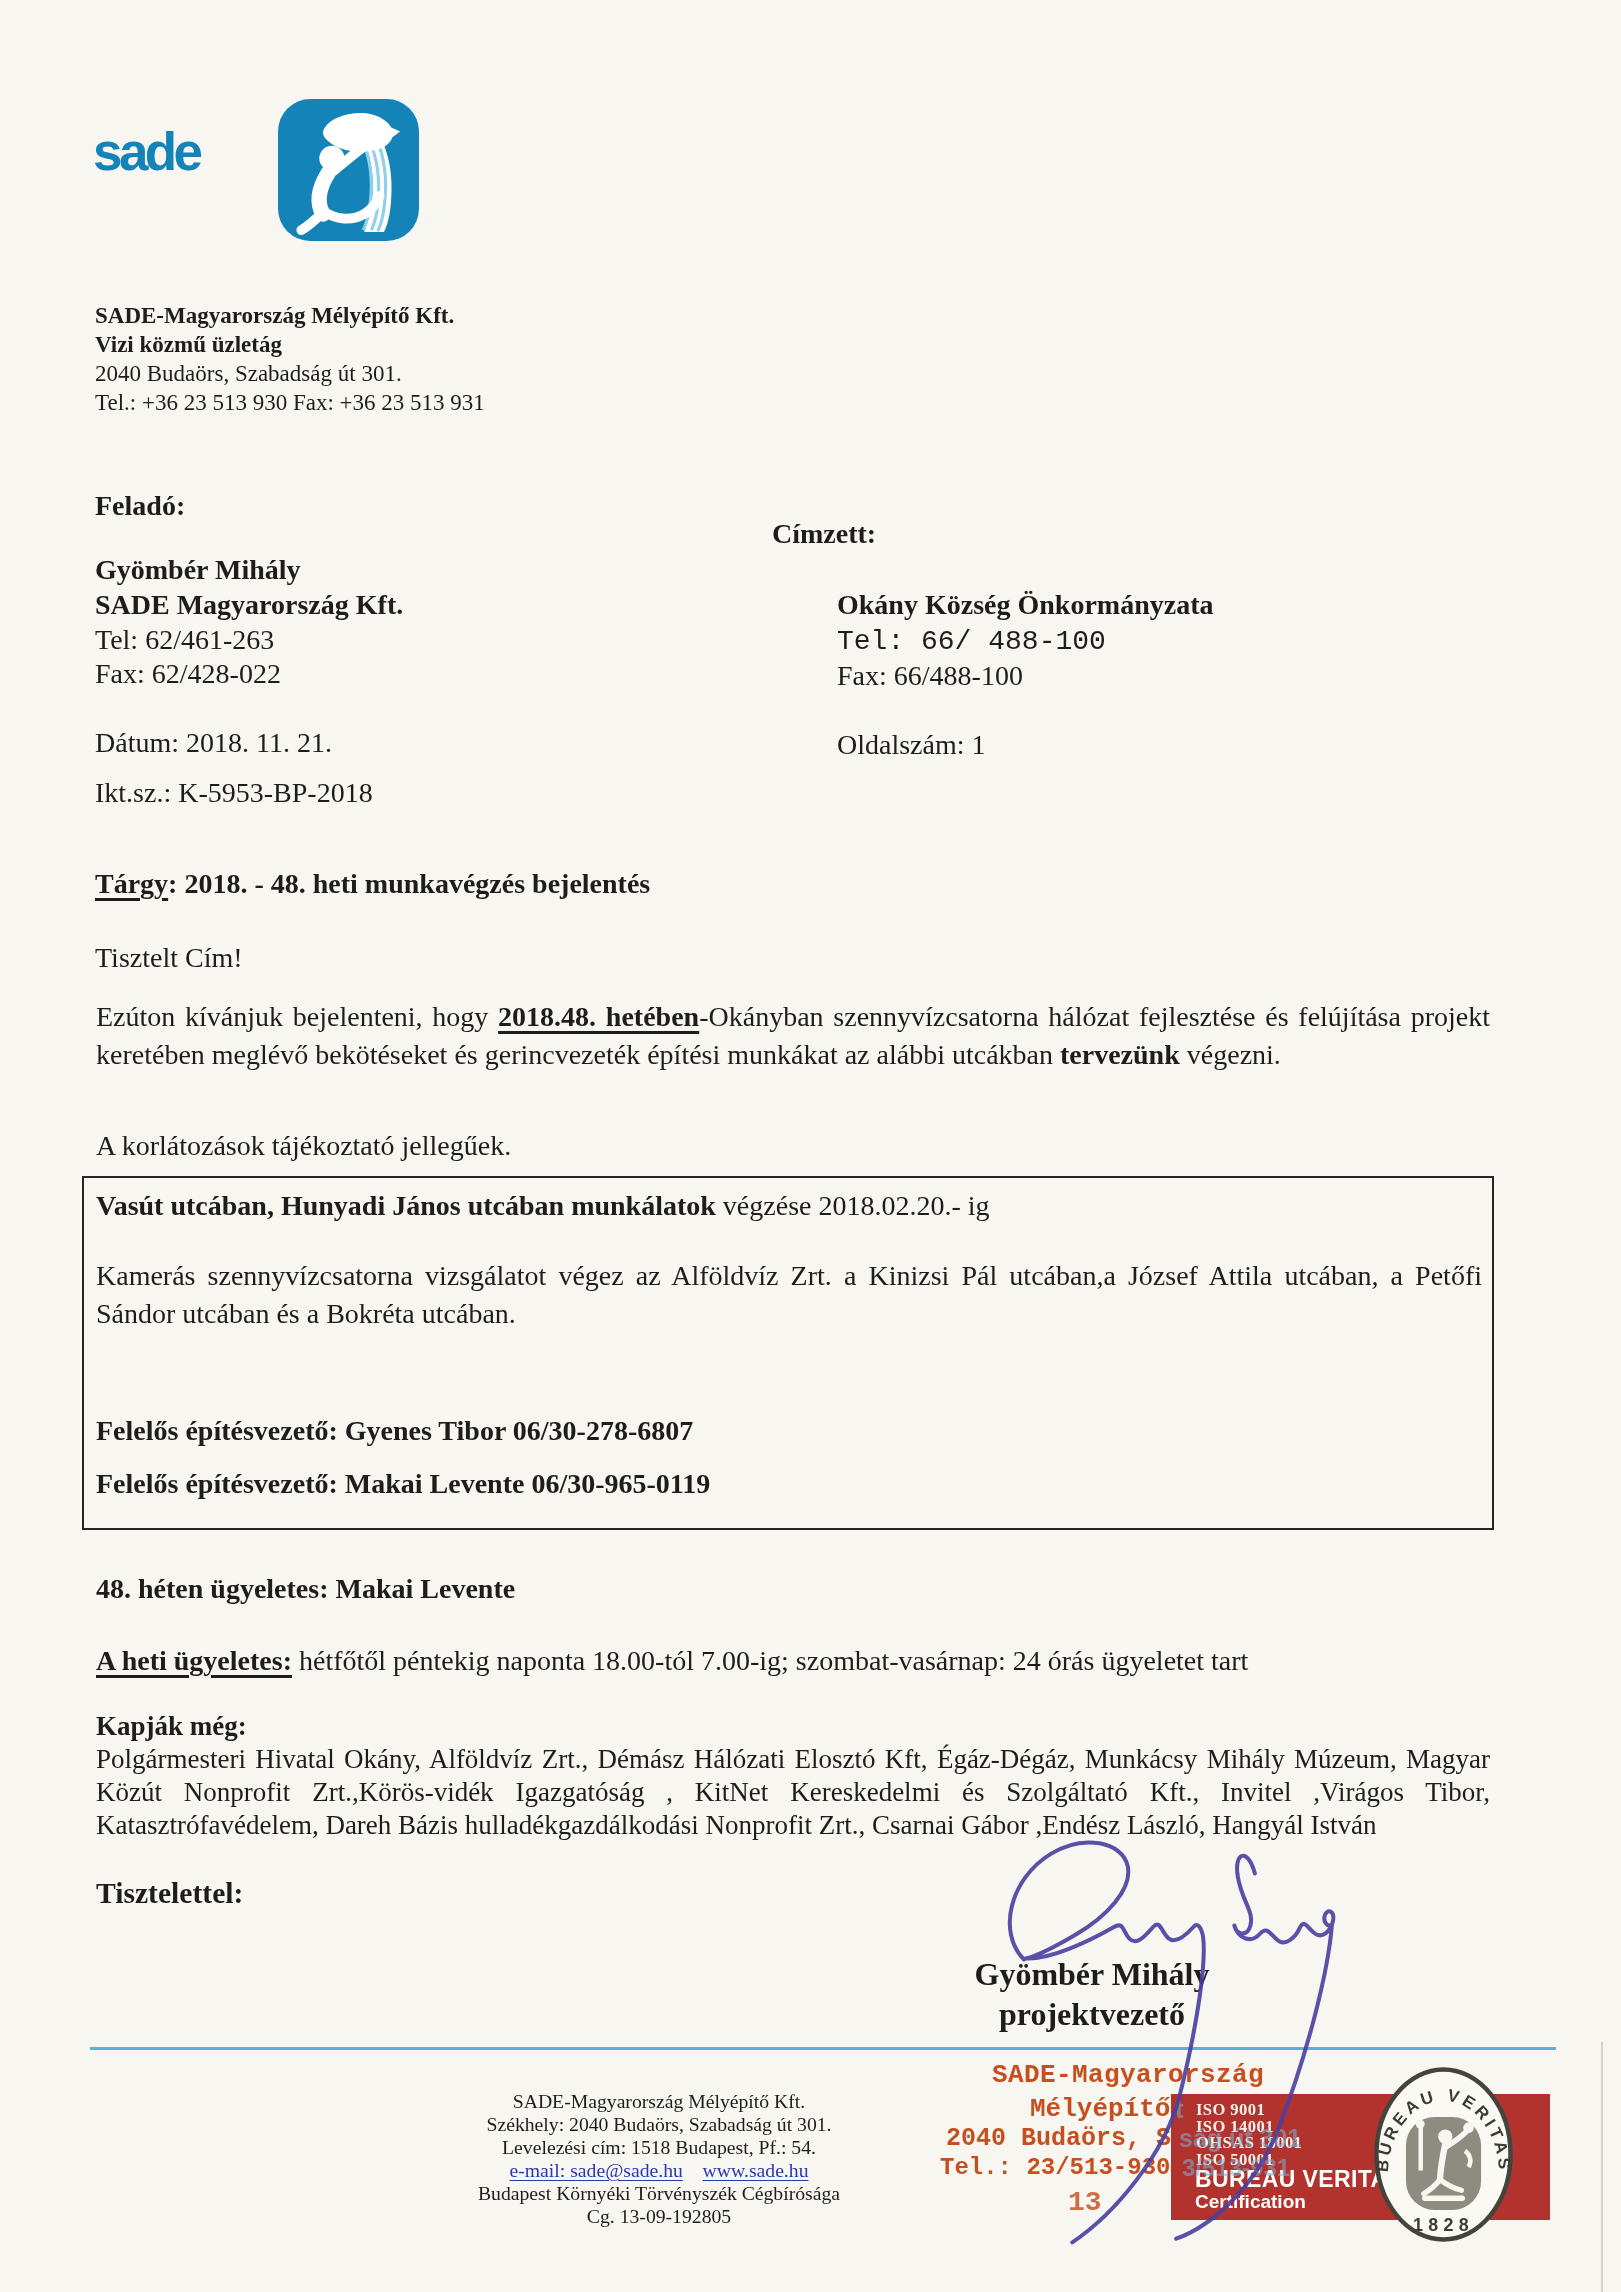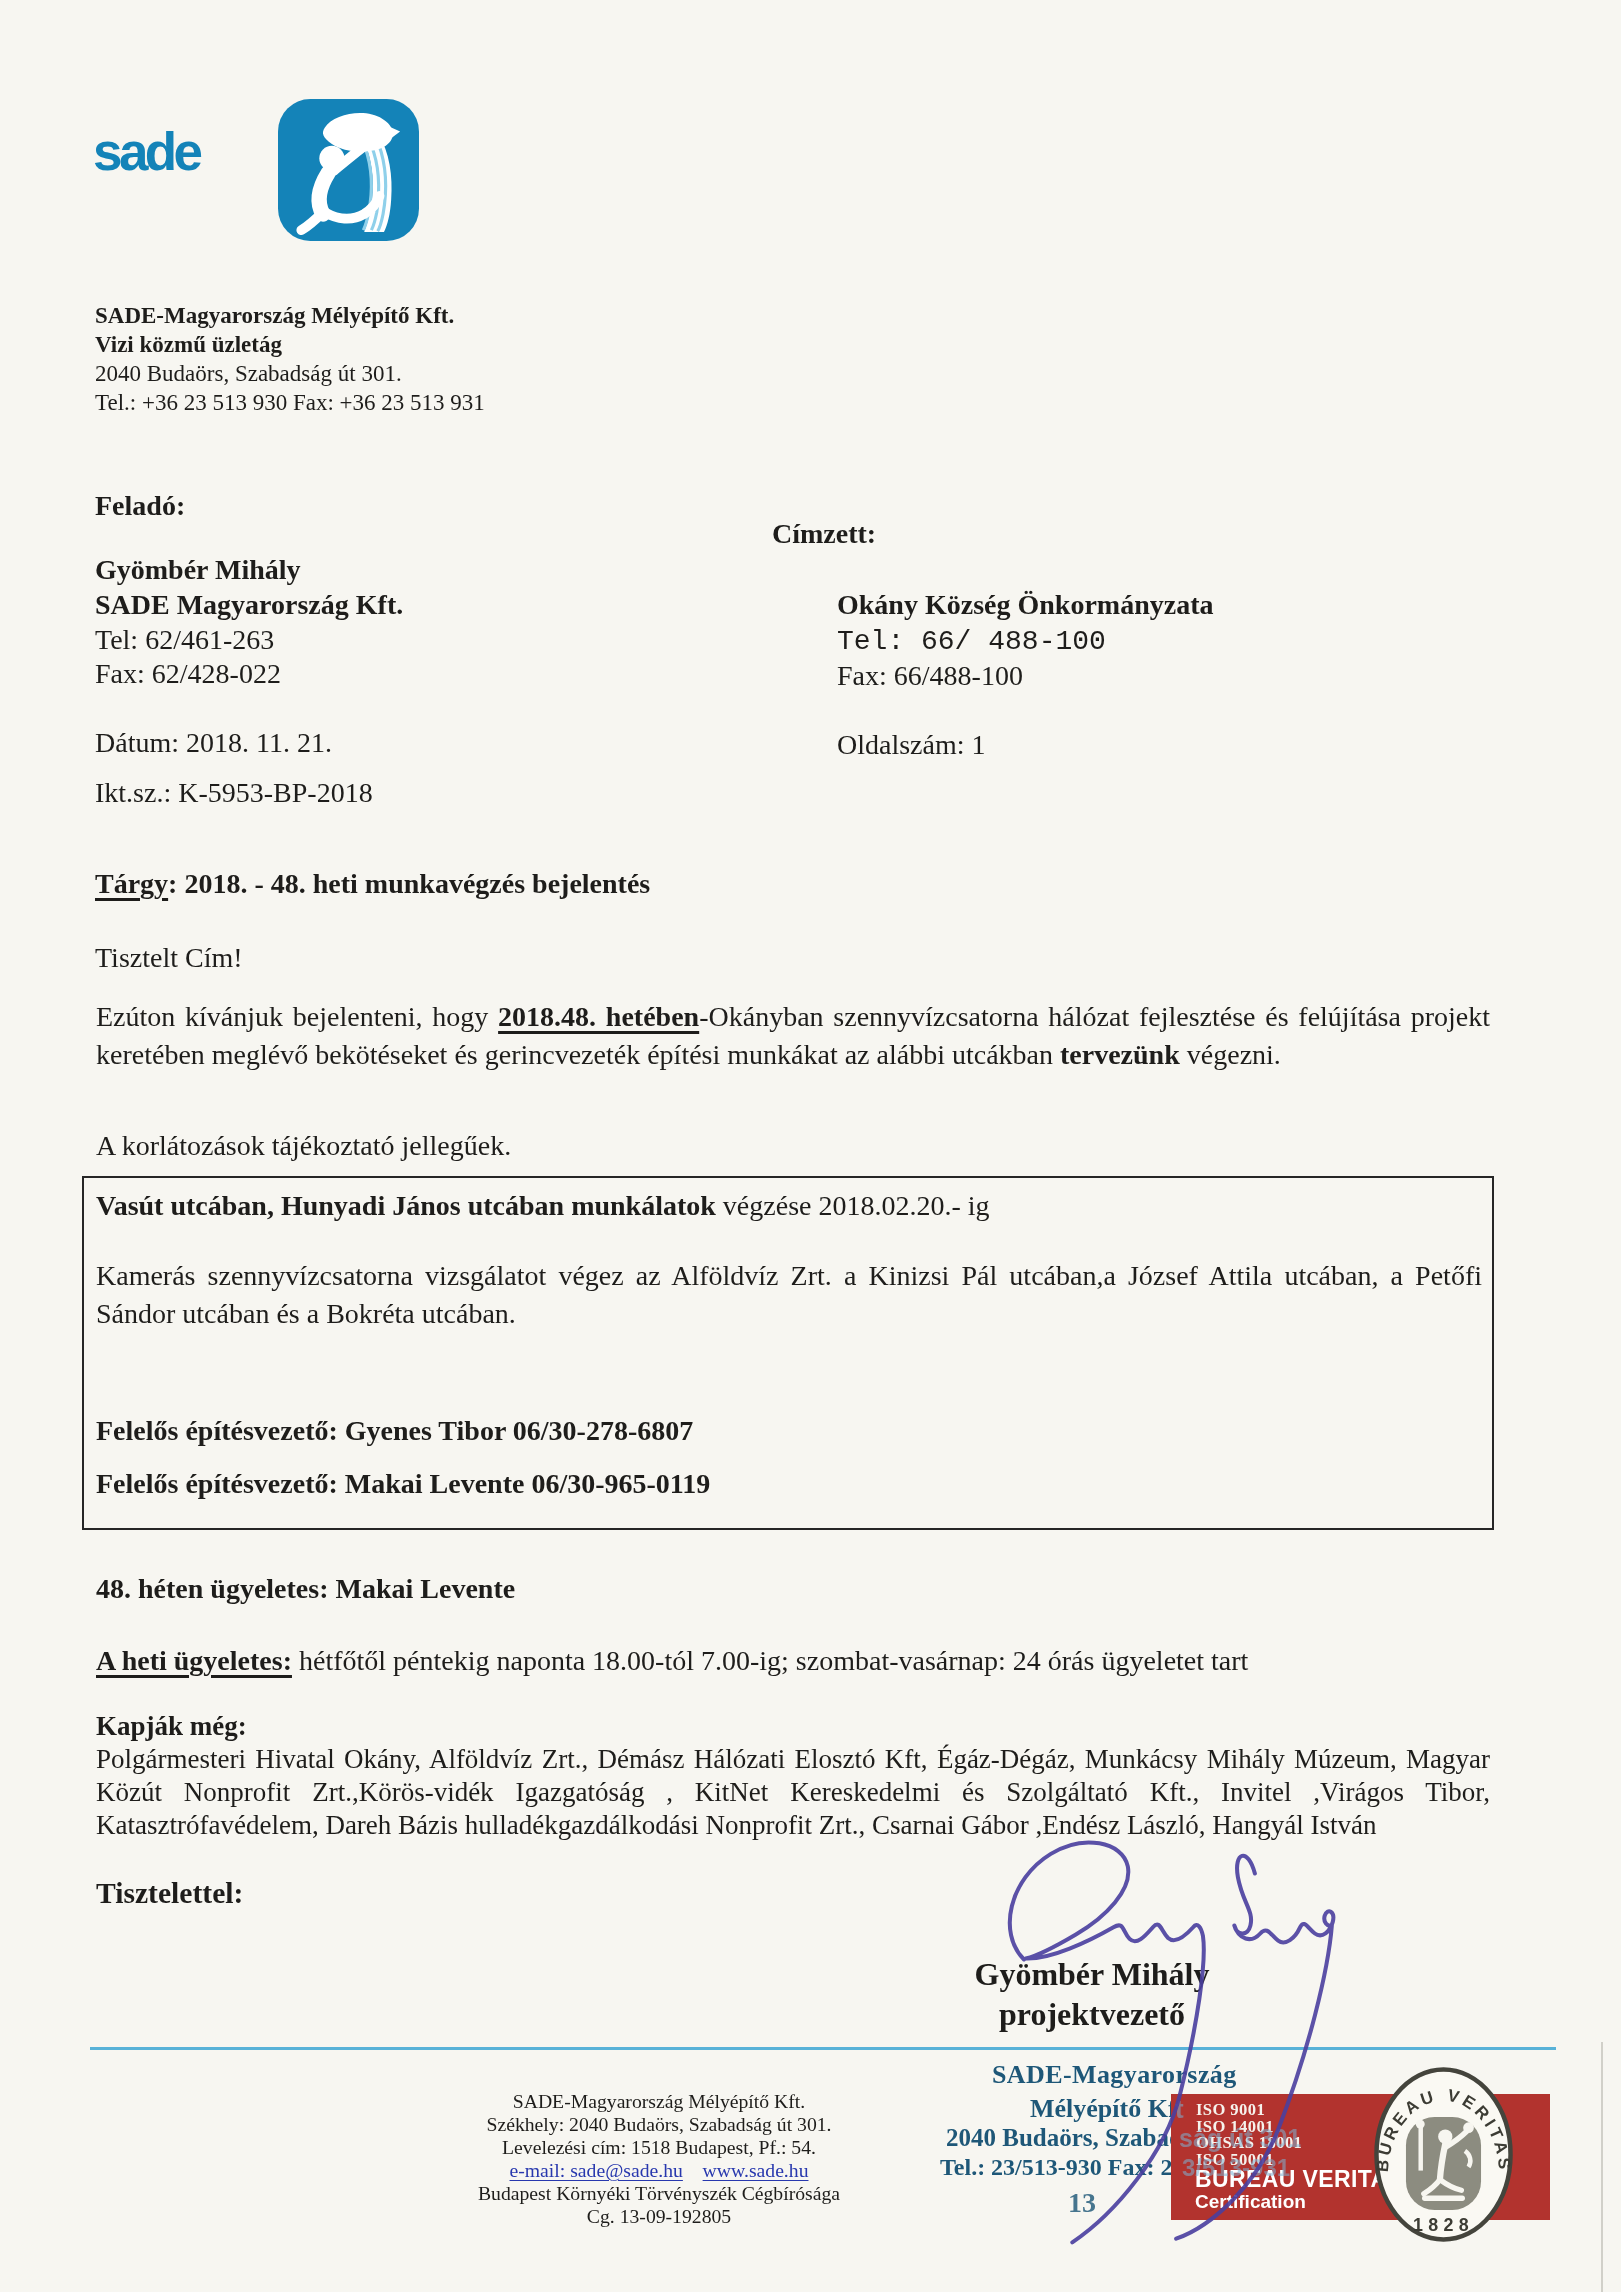--- a/index.html
+++ b/index.html
@@ -30,21 +30,21 @@
   
   .info-box{left:82px;top:1176px;width:1408px;height:350px;border:2.7px solid #262626;background:transparent;}
   
   .name-block{left:922px;width:340px;text-align:center;font-weight:bold;font-size:32px;line-height:1;}
   
   .cyan-rule{left:90px;top:2047px;width:1466px;height:2.7px;background:#58b2d8;}
   
   .footer-block{left:385px;top:2090px;width:548px;text-align:center;font-size:19.7px;line-height:23px;}
   .footer-link{color:#2838ae;text-decoration:underline;text-underline-offset:2.7px;}
   
-  .stamp{font-family:Liberation Serif, serif;font-weight:bold;color:#0c4a6e;opacity:.92;white-space:nowrap;z-index:1;}
+  .stamp{font-family:Liberation Mono, monospace;font-weight:bold;color:#c2410c;opacity:.92;white-space:nowrap;z-index:1;}
   .ghost{position:absolute;font-family:"Liberation Sans","DejaVu Sans",sans-serif;font-weight:bold;color:rgba(125,178,212,.55);white-space:nowrap;z-index:3;}
   
   .red-box{left:1171px;top:2094px;width:379px;height:126px;background:#b2332e;z-index:2;}
   .red-box .iso{position:absolute;left:25px;top:8px;font-family:Liberation Serif, serif;
     font-weight:bold;color:#f6f2ec;font-size:16.6px;line-height:16.6px;letter-spacing:0.4px;}
   .red-box .bv{position:absolute;left:24px;top:72px;font-family:"Liberation Sans","DejaVu Sans",sans-serif;
     font-weight:bold;color:#ffffff;font-size:23px;letter-spacing:0.4px;}
   .red-box .cert{position:absolute;left:24px;top:97px;font-family:"Liberation Sans","DejaVu Sans",sans-serif;
     font-weight:bold;color:#ffffff;font-size:19px;}
   .medallion{left:1372px;top:2065px;width:143px;height:179px;z-index:4;}

